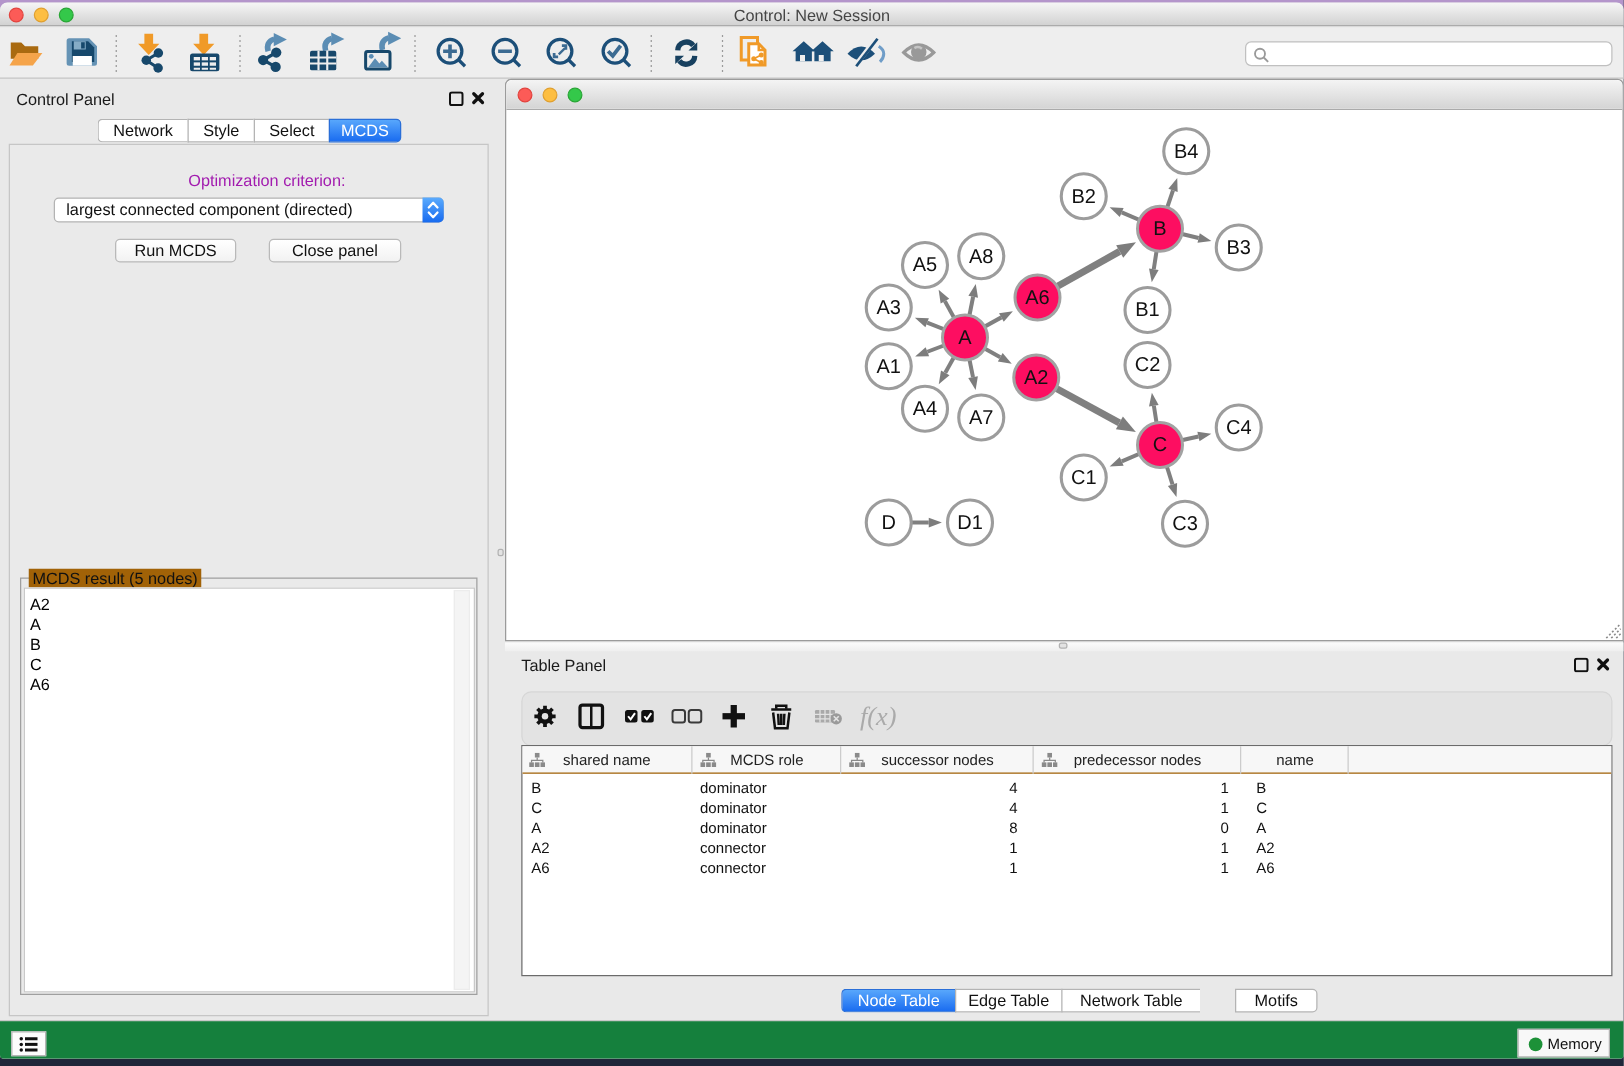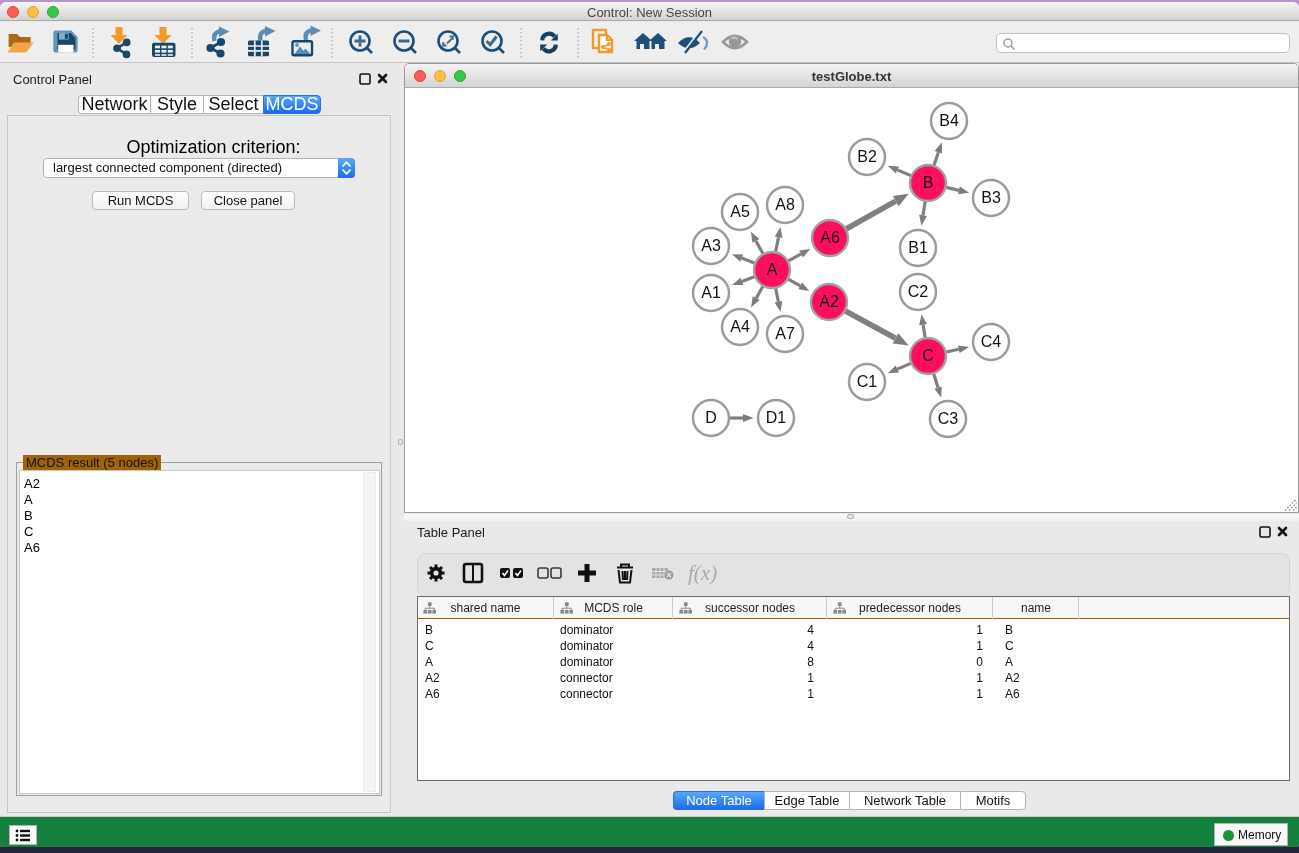--- a/index.html
+++ b/index.html
@@ -11,31 +11,31 @@
 #titlebar { position:absolute; left:0; top:0; width:100%; height:19px; background:linear-gradient(#f6f6f6,#d2d2d2); border-bottom:1px solid #ababab; }
 .tl { position:absolute; top:4px; width:12px; height:12px; border-radius:50%; }
 #titletext { position:absolute; top:3px; width:100%; text-align:center; font-size:13px; color:#454545; }
 
 #toolbar { position:absolute; left:0; top:20px; width:100%; height:41px; background:#eeeeee; border-bottom:1px solid #c3c3c3; }
 #searchbox { position:absolute; left:996px; top:11px; width:294px; height:20px; background:#fff; border:1px solid #c0c0c0; border-radius:5px; }
 #searchbox svg { position:absolute; left:5px; top:3px; }
 
 #cp-title { position:absolute; left:13px; top:70px; font-size:13px; color:#1a1a1a; }
 #cp-pane { position:absolute; left:7px; top:113px; width:384px; height:698px; background:#eaeaea; border:1px solid #c6c6c6; }
-#cp-tabs { position:absolute; left:78px; top:93px; height:19px; display:flex; font-size:18px; }
+#cp-tabs { position:absolute; left:78px; top:93px; height:19px; display:flex; font-size:13px; }
 .seg { border:1px solid #b4b4b4; border-right:none; background:#fff; color:#111; display:flex; align-items:center; justify-content:center; height:19px; }
 .seg.first { border-radius:4px 0 0 4px; }
 .seg.last  { border-radius:0 4px 4px 0; border-right:1px solid #2a6fd8; }
 .seg.sel { background:linear-gradient(#58a7fc,#1a6cf0); color:#fff; border-color:#2a6fd8; }
-#opt-label { position:absolute; left:0; top:135px; width:399px; text-align:center; font-size:18px; color:#000000;padding-left:28px; }
+#opt-label { position:absolute; left:0; top:135px; width:399px; text-align:center; font-size:13px; color:#a21caf;padding-left:28px; }
 #dropdown { position:absolute; left:43px; top:156px; width:312px; height:20px; background:#fff; border:1px solid #b3b3b3; border-radius:4px; font-size:13px; color:#111; line-height:18px; padding-left:9px; }
 #dd-btn { position:absolute; right:-1px; top:-1px; width:17px; height:20px; background:linear-gradient(#5babfd,#176aef); border-radius:0 4px 4px 0; }
 .btn { position:absolute; height:19px; background:linear-gradient(#ffffff,#f2f2f2); border:1px solid #b9b9b9; border-radius:4px; font-size:13px; color:#111; text-align:center; line-height:17px; }
 #btn-run { left:92px; top:189px; width:97px; }
-#btn-close { left:201px; top:189px; width:94px; }
+#btn-close { left:215px; top:189px; width:106px; }
 
 #gb { position:absolute; left:16px; top:460px; width:366px; height:334px; border:1px solid #9f9f9f; }
 #gb-label { position:absolute; left:6px; top:-8px; background:#a16207; padding:0 3px; font-size:13px; color:#111; }
 #gb-list { position:absolute; left:2px; top:7px; width:361px; height:324px; background:#fff; border:1px solid #c9c9c9; font-size:13px; color:#000; padding-top:5px; }
 #gb-list div.li { padding-left:4px; height:16px; line-height:16px; }
 #gb-scroll { position:absolute; right:3px; top:1px; width:13px; height:320px; background:#f4f4f4; border:1px solid #ececec; }
 
 #net-win { position:absolute; left:404px; top:61px; width:895px; height:450px; background:#fff; border:1px solid #9b9b9b; border-radius:5px 5px 0 0; }
 #net-title { position:absolute; left:0; top:0; width:100%; height:24px; background:linear-gradient(#f4f4f4,#d4d4d4); border-bottom:1px solid #aaaaaa; border-radius:5px 5px 0 0; }
 #net-title .txt { position:absolute; top:5px; width:100%; text-align:center; font-size:13px; font-weight:bold; color:#333333; }
@@ -240,21 +240,20 @@
 
   <div style="position:absolute; left:404px; top:512px; width:895px; height:7px; background:linear-gradient(#fbfbfb,#efefef);"></div>
   <div class="handle" style="left:398px; top:437px; width:5px; height:6px; border-radius:2px;"></div>
   <div class="handle" style="left:847px; top:512px; width:7px; height:5px; border-radius:2px;"></div>
 
   <div id="net-win">
     <div id="net-title">
       <div class="tl" style="left:9px;  top:6px; background:#fc5b57; border:0.5px solid #e2443f;"></div>
       <div class="tl" style="left:29px; top:6px; background:#fdbe41; border:0.5px solid #e0a030;"></div>
       <div class="tl" style="left:49px; top:6px; background:#34c84a; border:0.5px solid #2aa636;"></div>
-      <div class="txt">testGlobe.txt</div>
     </div>
     <svg id="graph" style="position:absolute;left:0;top:25px" width="893" height="423" viewBox="404 88 893 423" font-family="Liberation Sans, sans-serif">
 <line x1="771" y1="269" x2="740.9" y2="280.4" stroke="#808080" stroke-width="3.2"></line>
 <polygon points="731.1,284.1 739.5,276.7 742.3,284.0" fill="#7d7d7d"></polygon>
 <line x1="771" y1="269" x2="740.7" y2="257.1" stroke="#808080" stroke-width="3.2"></line>
 <polygon points="730.9,253.2 742.1,253.5 739.3,260.7" fill="#7d7d7d"></polygon>
 <line x1="771" y1="269" x2="754.9" y2="239.9" stroke="#808080" stroke-width="3.2"></line>
 <polygon points="749.9,230.7 758.4,238.0 751.5,241.8" fill="#7d7d7d"></polygon>
 <line x1="771" y1="269" x2="777.5" y2="236.4" stroke="#808080" stroke-width="3.2"></line>
 <polygon points="779.6,226.1 781.4,237.1 773.7,235.6" fill="#7d7d7d"></polygon>
@@ -467,21 +466,21 @@
 <div class="tc num" style="left:256px; width:140px;">1</div>
 <div class="tc num" style="left:410px; width:155px;">1</div>
 <div class="tc" style="left:587px;">A6</div>
 </div>
       </div>
   </div>
   <div id="tp-tabs">
     <div class="seg first sel" style="width:91px;">Node Table</div>
     <div class="seg" style="width:85px;">Edge Table</div>
     <div class="seg" style="width:111px;">Network Table</div>
-    <div class="seg last" style="width:66px; border-right:1px solid #b4b4b4;">Motifs</div>
+    <div class="seg last" style="width:66px; border-right:1px solid #b4b4b4;margin-left:28px;">Motifs</div>
   </div>
 
   <div id="statusbar">
     <div id="listbtn"><svg width="26" height="19" viewBox="0 0 26 19">
           <circle cx="7" cy="5" r="1.4" fill="#111"></circle>
           <circle cx="7" cy="9.5" r="1.4" fill="#111"></circle>
           <circle cx="7" cy="14" r="1.4" fill="#111"></circle>
           <rect x="10" y="3.8" width="10" height="2.4" fill="#111"></rect>
           <rect x="10" y="8.3" width="10" height="2.4" fill="#111"></rect>
           <rect x="10" y="12.8" width="10" height="2.4" fill="#111"></rect>

